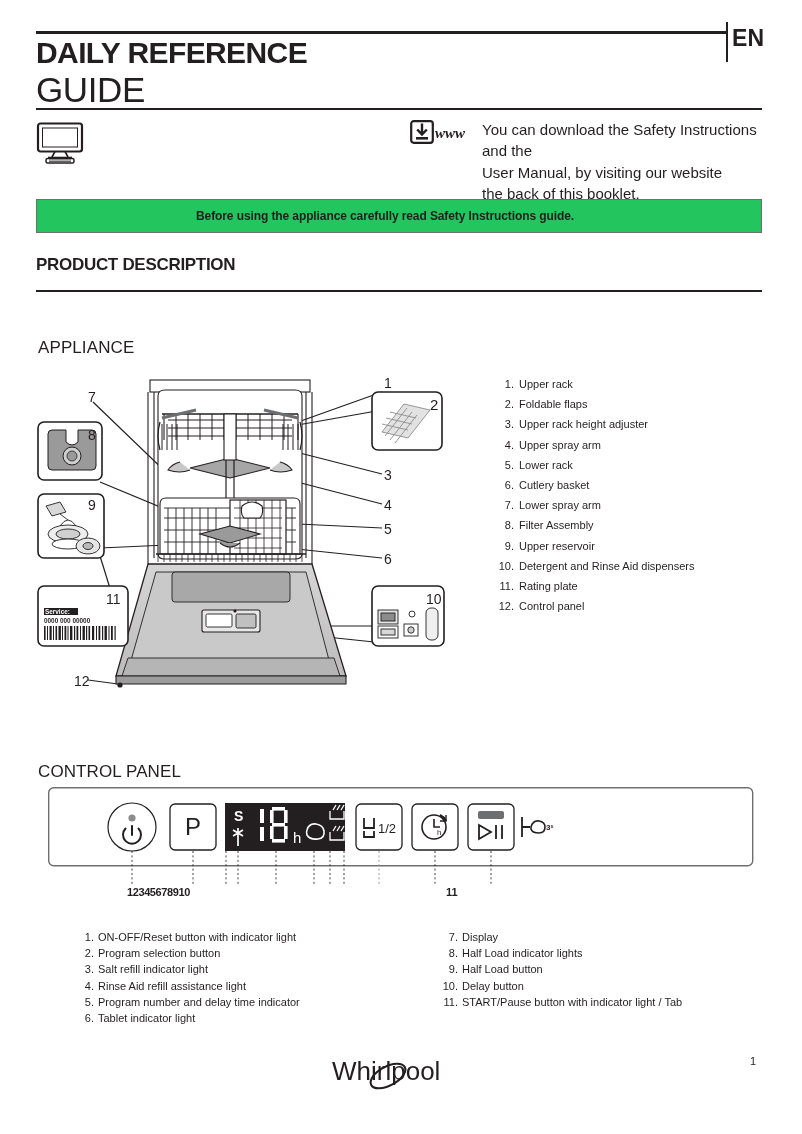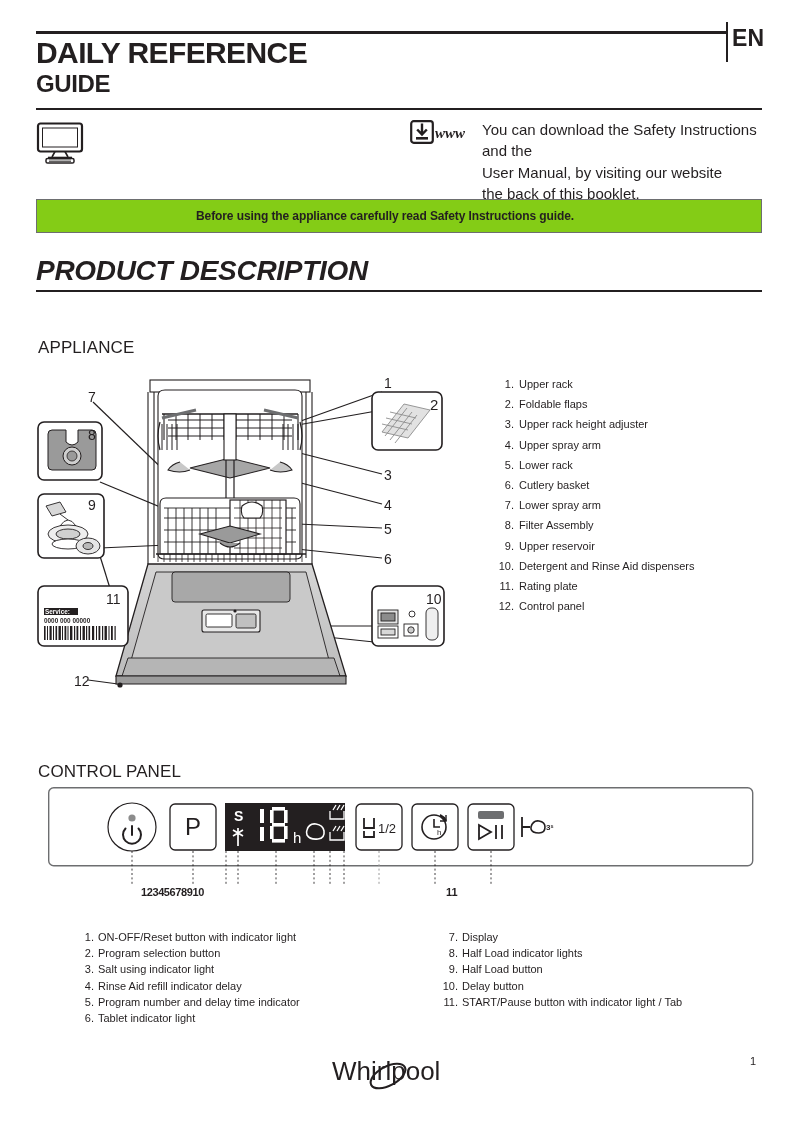--- a/index.html
+++ b/index.html
@@ -24,67 +24,67 @@
   .lang{
     position:absolute; left:732px; top:27px; font-size:23px; font-weight:bold;
     letter-spacing:.2px; line-height:1;
   }
   .title-main{
     position:absolute; left:36px; top:38px;
     font-size:30px; font-weight:bold; letter-spacing:-0.6px; line-height:1.03;
   }
   .title-sub{
     position:absolute; left:36px; top:72px;
-    font-size:24px; font-weight:bold; letter-spacing:-0.4px; line-height:1.03;
+    font-size:35px; font-weight:normal; letter-spacing:-0.4px; line-height:1.03;
   }
   .hdr-rule-bot{
     position:absolute; left:36px; top:108px; width:726px; height:2px; background:#231f20;
   }
 
   
   .ty-icon{ position:absolute; left:36px; top:122px; width:48px; height:42px; }
   .ty-text{ position:absolute; left:88px; top:120px; width:300px; font-size:10.5px; line-height:1.42; }
   .ty-text .b{ font-weight:bold; }
   .ty-text .l1{ font-weight:bold; letter-spacing:-0.05px; }
 
   .dl-icon{ position:absolute; left:410px; top:120px; width:66px; height:24px; }
   .dl-text{ position:absolute; left:482px; top:119px; width:285px; font-size:15px; line-height:1.42; }
   .dl-text .b{ font-weight:bold; }
 
   
   .banner{
     position:absolute; left:36px; top:199px; width:726px; height:34px;
-    background:#84cc16; border:1px solid #6d6e70;
+    background:#22c55e; border:1px solid #6d6e70;
     display:flex; align-items:center; justify-content:center;padding-left:32px;
   }
   .banner span{ font-size:12px; font-weight:bold; letter-spacing:-0.1px; transform:translateX(-30px); }
 
   
   .sec-title{
     position:absolute; left:36px; top:255px;
-    font-size:28px; font-weight:bold; letter-spacing:-0.3px;font-style:italic;
+    font-size:17px; font-weight:bold; letter-spacing:-0.3px;
   }
   .sec-rule{ position:absolute; left:36px; top:290px; width:726px; height:2px; background:#231f20; }
 
   .sub-head{ position:absolute; font-size:17px; font-weight:normal; letter-spacing:.1px; }
   #appliance-head{ left:38px; top:338px; }
   #controlpanel-head{ left:38px; top:762px; }
 
   
   .parts-list{ position:absolute; left:455px; top:358px; width:320px; }
   .parts-list li{
     list-style:none; font-size:11px; line-height:20.2px; position:relative; padding-left:24px;
   }
   .parts-list .num{ position:absolute; left:0; width:19px; text-align:right; }
 
   
   #appliance-diagram{ position:absolute; left:30px; top:358px; width:420px; height:340px; }
   #control-panel-svg{ position:absolute; left:48px; top:787px; width:706px; height:125px; }
   .cp-num-left{
-    position:absolute; left:127px; top:886px; font-size:11px; font-weight:bold; letter-spacing:-0.4px;margin-left:14px;
+    position:absolute; left:127px; top:886px; font-size:11px; font-weight:bold; letter-spacing:-0.4px;
   }
   .cp-num-right{
     position:absolute; left:446px; top:886px; font-size:11px; font-weight:bold;
   }
 
   
   .legend{ position:absolute; font-size:11px; line-height:16.2px; }
   #legend-left{ left:36px; top:918px; width:360px; }
   #legend-right{ left:400px; top:918px; width:370px; }
   .legend li{ list-style:none; position:relative; padding-left:22px; }
@@ -444,22 +444,22 @@
       <path d="M443 64 V98"></path>
     </g>
   </svg>
 
   <div class="cp-num-left">12345678910</div>
   <div class="cp-num-right">11</div>
 
   <ul class="legend" id="legend-left">
     <li><span class="num">1.</span><span>ON-OFF/Reset button with indicator light</span></li>
     <li><span class="num">2.</span><span>Program selection button</span></li>
-    <li><span class="num">3.</span><span>Salt using indicator light</span></li>
-    <li><span class="num">4.</span><span>Rinse Aid refill indicator delay</span></li>
+    <li><span class="num">3.</span><span>Salt refill indicator light</span></li>
+    <li><span class="num">4.</span><span>Rinse Aid refill assistance light</span></li>
     <li><span class="num">5.</span><span>Program number and delay time indicator</span></li>
     <li><span class="num">6.</span><span>Tablet indicator light</span></li>
   </ul>
 
   <ul class="legend" id="legend-right">
     <li><span class="num">7.</span><span>Display</span></li>
     <li><span class="num">8.</span><span>Half Load indicator lights</span></li>
     <li><span class="num">9.</span><span>Half Load button</span></li>
     <li><span class="num">10.</span><span>Delay button</span></li>
     <li><span class="num">11.</span><span>START/Pause button with indicator light / Tab</span></li>

